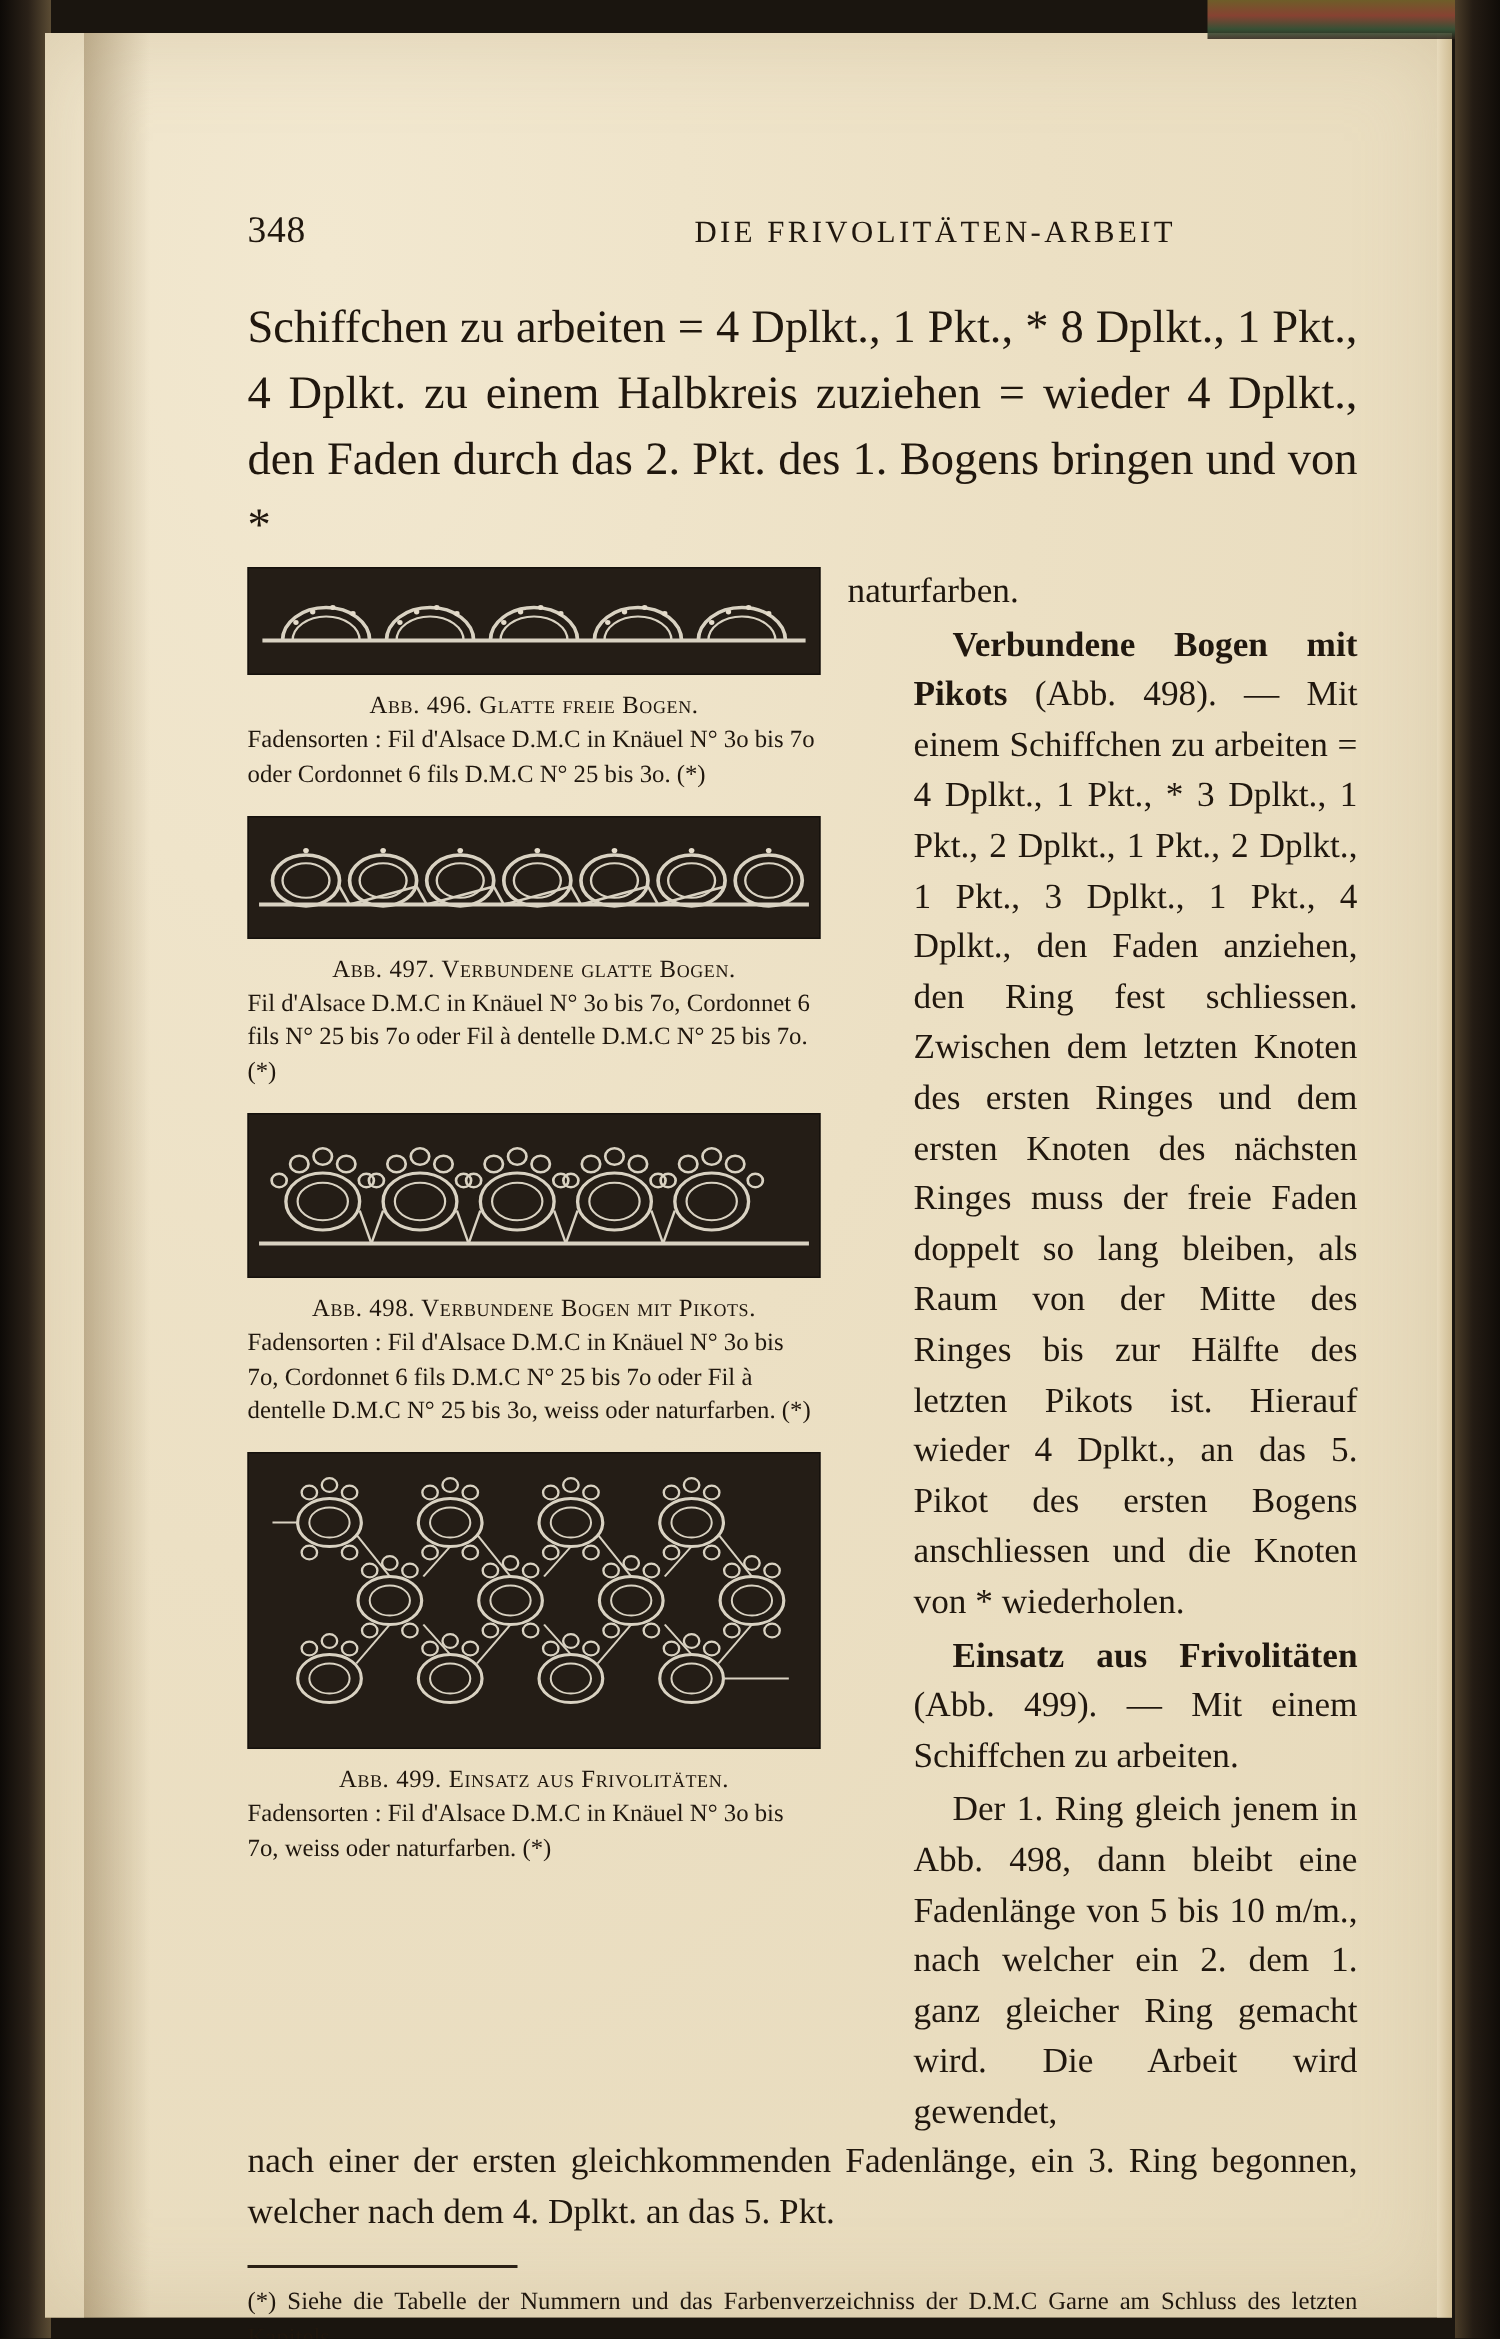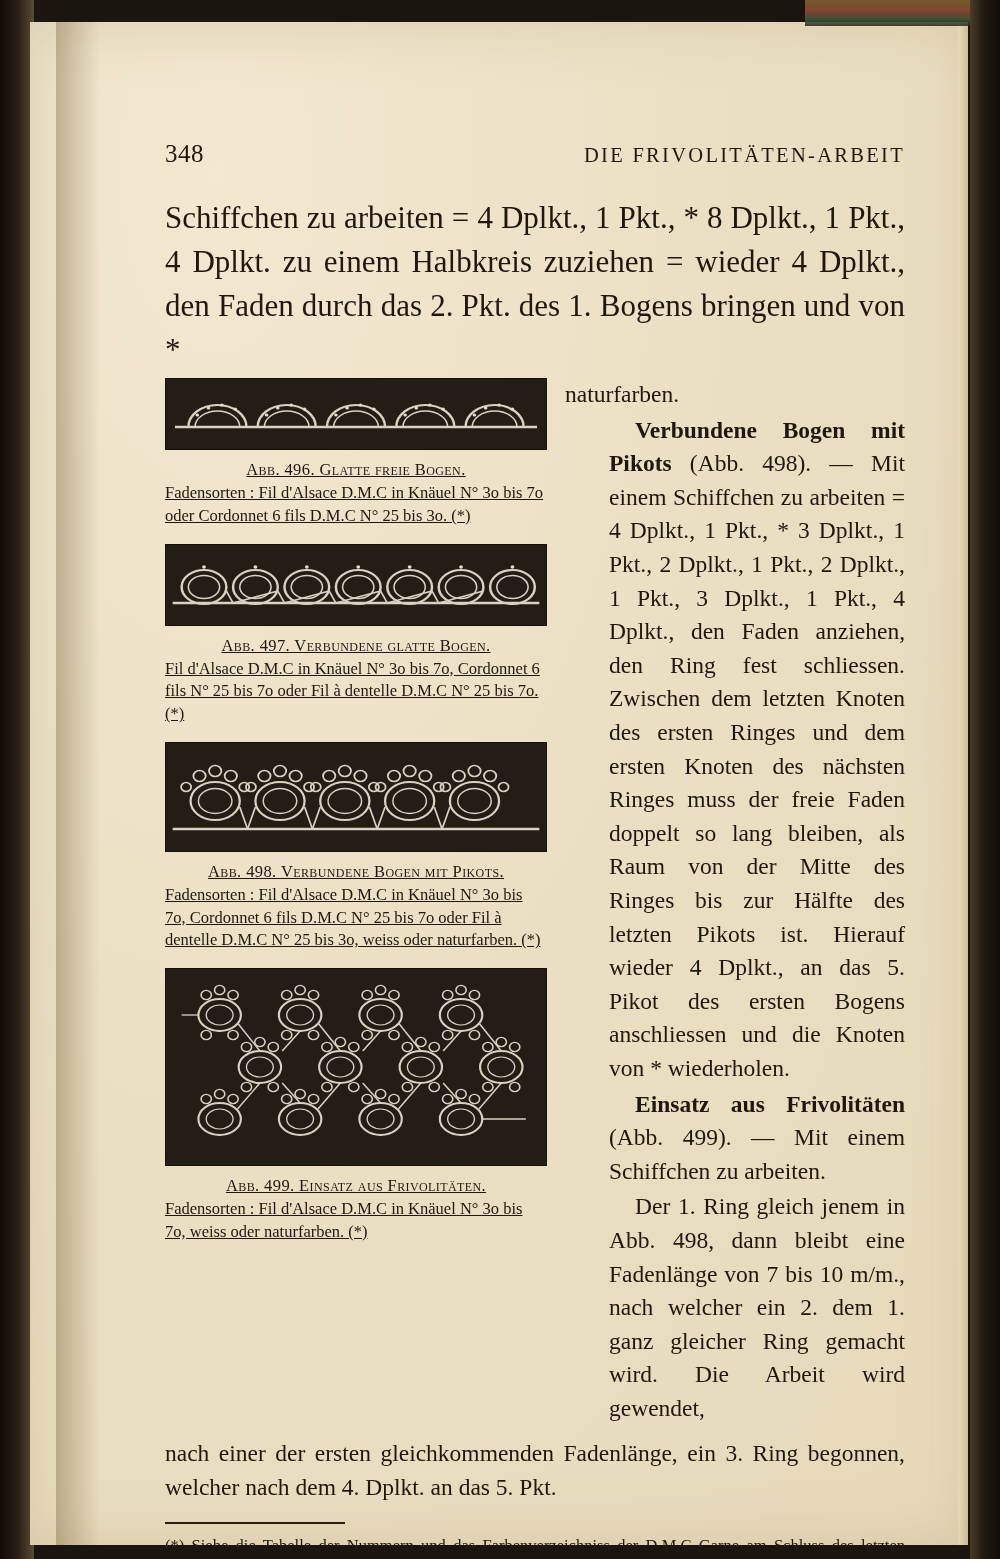--- a/index.html
+++ b/index.html
@@ -90,59 +90,58 @@
   }
   .folio {
     font-size: 25px;
     letter-spacing: .5px;
     width: 120px;
   }
   .running-head {
     font-size: 20.5px;
     letter-spacing: 2.3px;
     flex: 1;
-    text-align: right;
+    text-align: center;
     padding-left: 28px;
   }
 
   .lead {
     font-size: 31px;
     line-height: 1.42;
     text-align: justify;
     margin-bottom: 6px;
   }
 
   .columns {
     position: relative;
   }
   .col-left {
     width: 382px;
     float: left;
-    text-decoration: underline;
   }
   .col-right {
     width: 340px;
     float: right;
     font-size: 23.5px;
     line-height: 1.43;
     text-align: justify;
     hyphens: auto;
   }
   .col-right p { margin: 0 0 0 0; }
   .col-right p + p { margin-top: 2px; }
   .col-right .indent { text-indent: 26px; margin-left: 44px; }
   .bold { font-weight: bold; }
 
   .clearfix::after { content: ""; display: block; clear: both; }
 
   .tail {
     font-size: 23.5px;
     line-height: 1.42;
     text-align: justify;
-    margin-top: 12px;
+    margin-top: 0;
   }
 
   
   .figure { margin: 0 0 16px 0; }
   .plate {
     background: #241d16;
     border: 1px solid #15110c;
     position: relative;
     overflow: hidden;
   }
@@ -475,21 +474,21 @@
           <div class="caption-title sc">Abb. 499.  Einsatz aus Frivolitäten.</div>
           <div class="caption-body">Fadensorten : Fil d'Alsace D.M.C in Knäuel N° 3o bis 7o, weiss oder naturfarben. (*)</div>
         </div>
 
       </div>
 
       <div class="col-right">
         <p>naturfarben.</p>
         <p class="indent"><span class="bold">Verbundene Bogen mit Pikots</span><span> (Abb. 498). — Mit einem Schiffchen zu arbeiten = 4 Dplkt., 1 Pkt., * 3 Dplkt., 1 Pkt., 2 Dplkt., 1 Pkt., 2 Dplkt., 1 Pkt., 3 Dplkt., 1 Pkt., 4 Dplkt., den Faden anziehen, den Ring fest schliessen. Zwischen dem letzten Knoten des ersten Ringes und dem ersten Knoten des nächsten Ringes muss der freie Faden doppelt so lang bleiben, als Raum von der Mitte des Ringes bis zur Hälfte des letzten Pikots ist. Hierauf wieder 4 Dplkt., an das 5. Pikot des ersten Bogens anschliessen und die Knoten von * wiederholen.</span></p>
         <p class="indent"><span class="bold">Einsatz aus Frivolitäten</span><span> (Abb. 499). — Mit einem Schiffchen zu arbeiten.</span></p>
-        <p class="indent">Der 1. Ring gleich jenem in Abb. 498, dann bleibt eine Fadenlänge von 7 bis 10 m/m., nach welcher ein 2. dem 1. ganz gleicher Ring gemacht wird. Die Arbeit wird gewendet,</p>
+        <p class="indent">Der 1. Ring gleich jenem in Abb. 498, dann bleibt eine Fadenlänge von 5 bis 10 m/m., nach welcher ein 2. dem 1. ganz gleicher Ring gemacht wird. Die Arbeit wird gewendet,</p>
       </div>
 
     </div>
 
     <div class="tail">nach einer der ersten gleichkommenden Fadenlänge, ein 3. Ring begonnen, welcher nach dem 4. Dplkt. an das 5. Pkt.</div>
 
     <div class="footnote-wrap">
       <div class="footnote-rule"></div>
       <div class="footnote">(*) Siehe die Tabelle der Nummern und das Farbenverzeichniss der D.M.C Garne am Schluss des letzten Kapitels.</div>
     </div>

